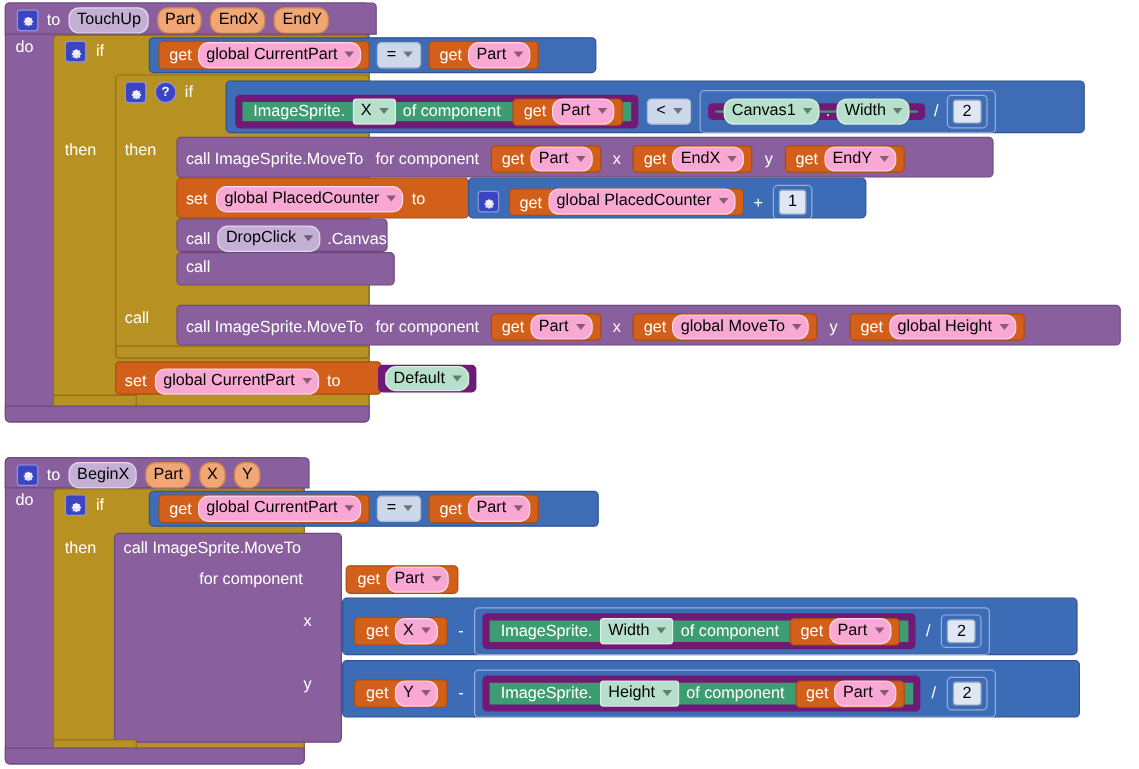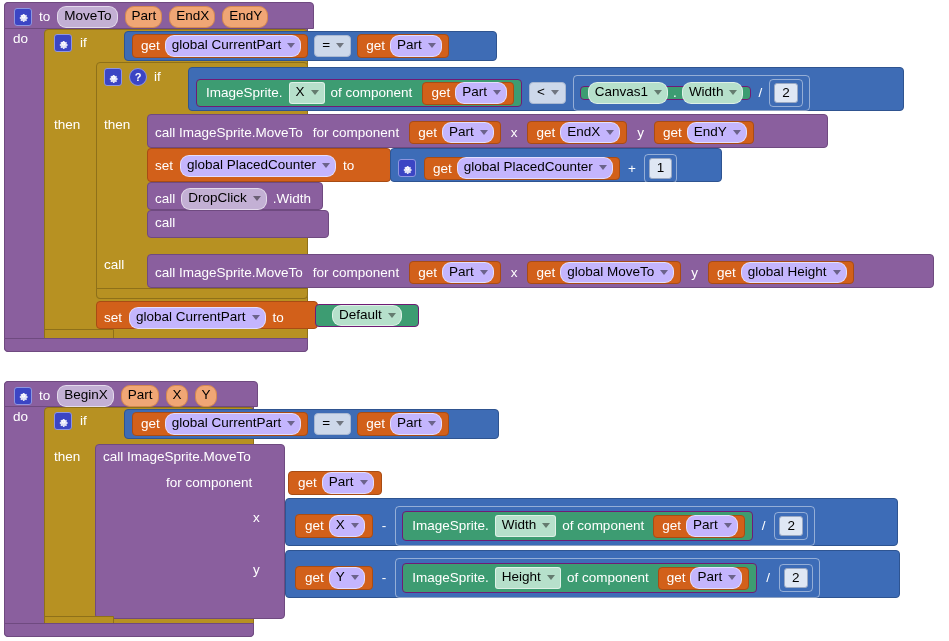--- a/index.html
+++ b/index.html
@@ -17,33 +17,33 @@
   
   .blk{position:absolute;box-sizing:border-box;}
   .row{display:flex;align-items:center;}
 
   
   .c-proc{background:#8a5f9e;border:1px solid #6f4a80;}
   .c-ctrl{background:#b79122;border:1px solid #8e7019;}
   .c-logic{background:#3e6cb5;border:1px solid #2f5490;}
   .c-math{background:#3d6cb7;border:1px solid #2e5491;}
   .c-var{background:#d2601a;border:1px solid #a84c14;}
-  .c-comp{background:#3d9c72;border:1px solid #701a75;}
+  .c-comp{background:#3d9c72;border:6px solid #701a75;}
 
   
   .lbl{color:#ffffff;white-space:nowrap;font-size:13.5px;line-height:1;}
 
   
   .fld{
     display:inline-flex;align-items:center;gap:4px;
     border-radius:9px;padding:1px 5px 2px 6px;
     font-size:13.5px;color:#000;white-space:nowrap;line-height:1.25;
     border:1px solid rgba(255,255,255,.55);
   }
-  .fld-var{background:#c4b5fd;}
+  .fld-var{background:#f9a8d4;}
   .fld-proc{background:#c3b0d4;}
   .fld-param{background:#f0a675;border:1px solid #d4884f;}
   .fld-comp{background:#b6e0cb;}
   .fld-logicop{background:#cdd8ea;border:1px solid #a9b8d2;border-radius:4px;padding:1px 6px 2px 7px;}
   .fld-sq{border-radius:3px;}
   .caret{width:0;height:0;border-left:4px solid transparent;border-right:4px solid transparent;border-top:5px solid rgba(0,0,0,.45);display:inline-block;margin-left:2px;}
 
   
   .num{
     background:#dfe7f4;border:1px solid #9aa9c4;border-radius:3px;
@@ -78,21 +78,21 @@
   <div class="blk c-proc" style="left:4px;top:2px;width:310px;height:27px;border-radius:4px 4px 0 0;z-index:2;"></div>
   <div class="row blk" style="left:14px;top:6px;gap:7px;z-index:6;">
     <span class="gear">
       <svg width="11" height="11" viewBox="0 0 16 16">
           <path fill="#fff" d="M8 5.2a2.8 2.8 0 100 5.6 2.8 2.8 0 000-5.6zm0 4.1a1.3 1.3 0 110-2.6 1.3 1.3 0 010 2.6z"></path>
           <path fill="#fff" d="M14 9.2l-1.3-.4a4.9 4.9 0 00-.3-.8l.7-1.2-1.4-1.4-1.2.7a4.9 4.9 0 00-.8-.3L9.3 4.5H7.3L6.9 5.8a4.9 4.9 0 00-.8.3l-1.2-.7-1.4 1.4.7 1.2a4.9 4.9 0 00-.3.8L2.6 9.2v2l1.3.4c.1.3.2.6.3.8l-.7 1.2 1.4 1.4 1.2-.7c.3.1.5.2.8.3l.4 1.3h2l.4-1.3c.3-.1.5-.2.8-.3l1.2.7 1.4-1.4-.7-1.2c.1-.3.2-.5.3-.8l1.3-.4v-2z" opacity=".85"></path>
         </svg>
     </span>
     <span class="lbl">to</span>
     <span class="fld fld-proc">
-        <span>MoveTo</span>
+        <span>TouchUp</span>
       </span>
     <span class="fld fld-param">
         <span>Part</span>
       </span>
     <span class="fld fld-param">
         <span>EndX</span>
       </span>
     <span class="fld fld-param">
         <span>EndY</span>
       </span>
@@ -252,21 +252,21 @@
       </span>
   </div>
 
   <div class="blk c-proc" style="left:147px;top:182px;width:176px;height:28px;border-radius:4px;z-index:9;"></div>
   <div class="row blk" style="left:155px;top:188px;gap:6px;z-index:11;">
     <span class="lbl">call</span>
     <span class="fld fld-proc">
         <span>DropClick</span>
         <i class="caret"></i>
       </span>
-    <span class="lbl">.Width</span>
+    <span class="lbl">.Canvas</span>
   </div>
 
   <div class="blk c-proc" style="left:147px;top:210px;width:182px;height:28px;border-radius:4px;z-index:9;"></div>
   <div class="row blk" style="left:155px;top:216px;gap:6px;z-index:11;">
     <span class="lbl">call</span>
   </div>
 
   <span class="lbl blk" style="left:104px;top:258px;z-index:10;">call</span>
 
   <div class="blk c-proc" style="left:147px;top:254px;width:787px;height:34px;border-radius:4px;z-index:9;"></div>
@@ -300,21 +300,21 @@
 
   <div class="blk c-var" style="left:96px;top:301px;width:222px;height:28px;border-radius:4px;z-index:9;"></div>
   <div class="row blk" style="left:104px;top:307px;gap:7px;z-index:11;">
     <span class="lbl">set</span>
     <span class="fld fld-var">
         <span>global CurrentPart</span>
         <i class="caret"></i>
       </span>
     <span class="lbl">to</span>
   </div>
-  <div class="blk c-comp row" style="left:315px;top:304px;height:23px;border-radius:4px;padding:0 16px;z-index:10;">
+  <div class="blk c-comp row" style="left:315px;top:304px;height:23px;border-radius:4px;padding:0 0;z-index:10;">
     <span class="fld fld-comp">
         <span>Default</span>
         <i class="caret"></i>
       </span>
   </div>
 
   <div class="blk c-ctrl" style="left:96px;top:288px;width:212px;height:11px;border-radius:0 0 4px 4px;z-index:5;"></div>
 
   <div class="blk c-ctrl" style="left:44px;top:329px;width:70px;height:16px;border-radius:0 0 4px 4px;z-index:5;"></div>
 

